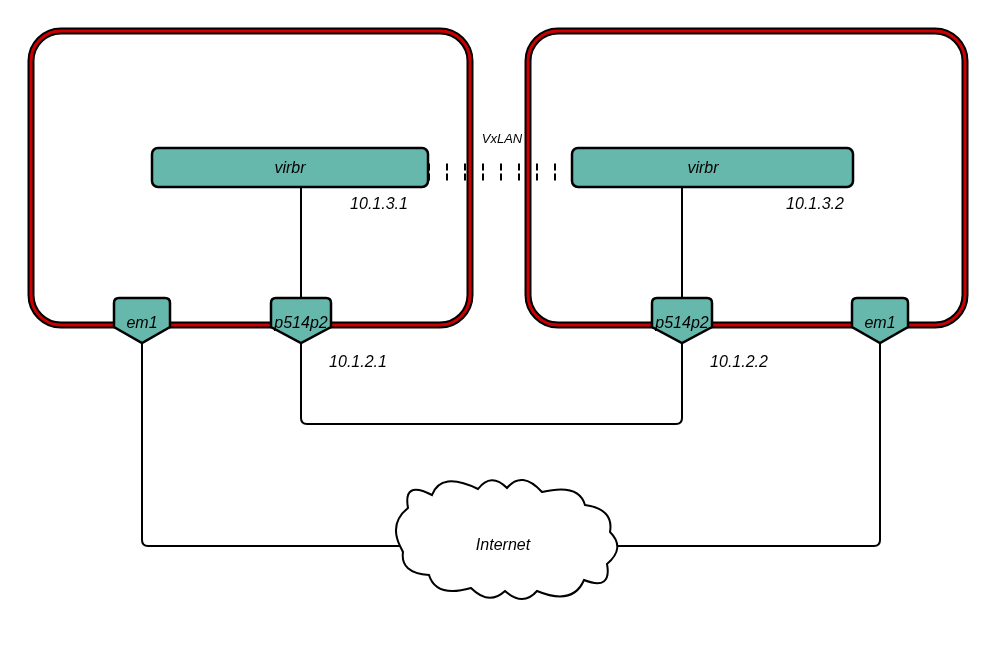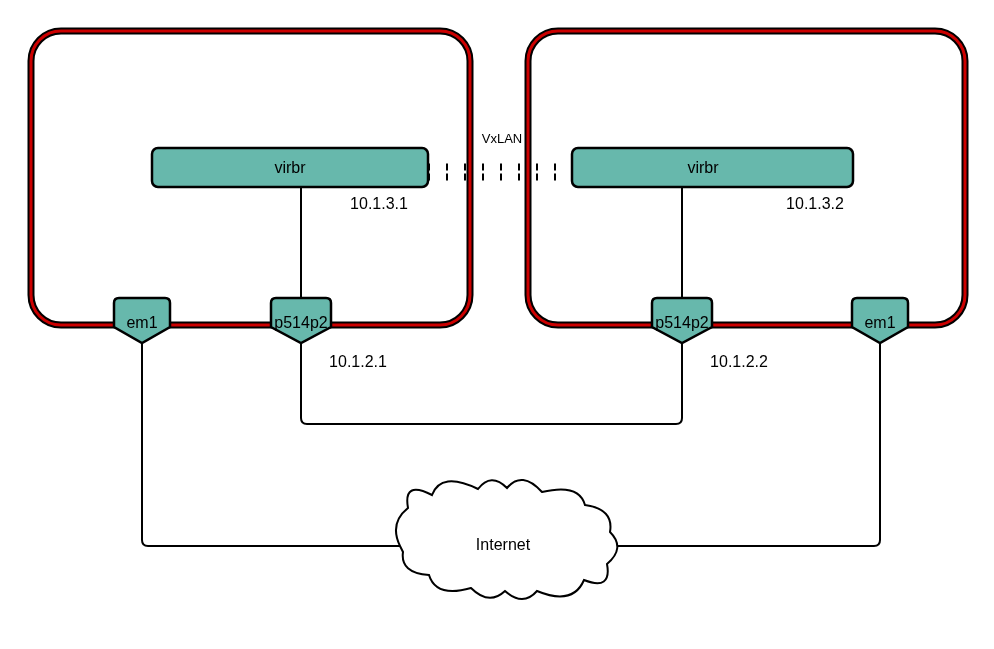--- a/index.html
+++ b/index.html
@@ -10,20 +10,21 @@
   }
   body {
     font-family: "Liberation Sans", sans-serif;
   }
   #diagram-root {
     position: relative;
     width: 994px;
     height: 649px;
     background: #ffffff;
     overflow: hidden;
+    font-style: italic;
   }
   svg.diagram-canvas {
     display: block;
     width: 994px;
     height: 649px;
   }
   .host-outer {
     fill: none;
     stroke: #000000;
     stroke-width: 7;

